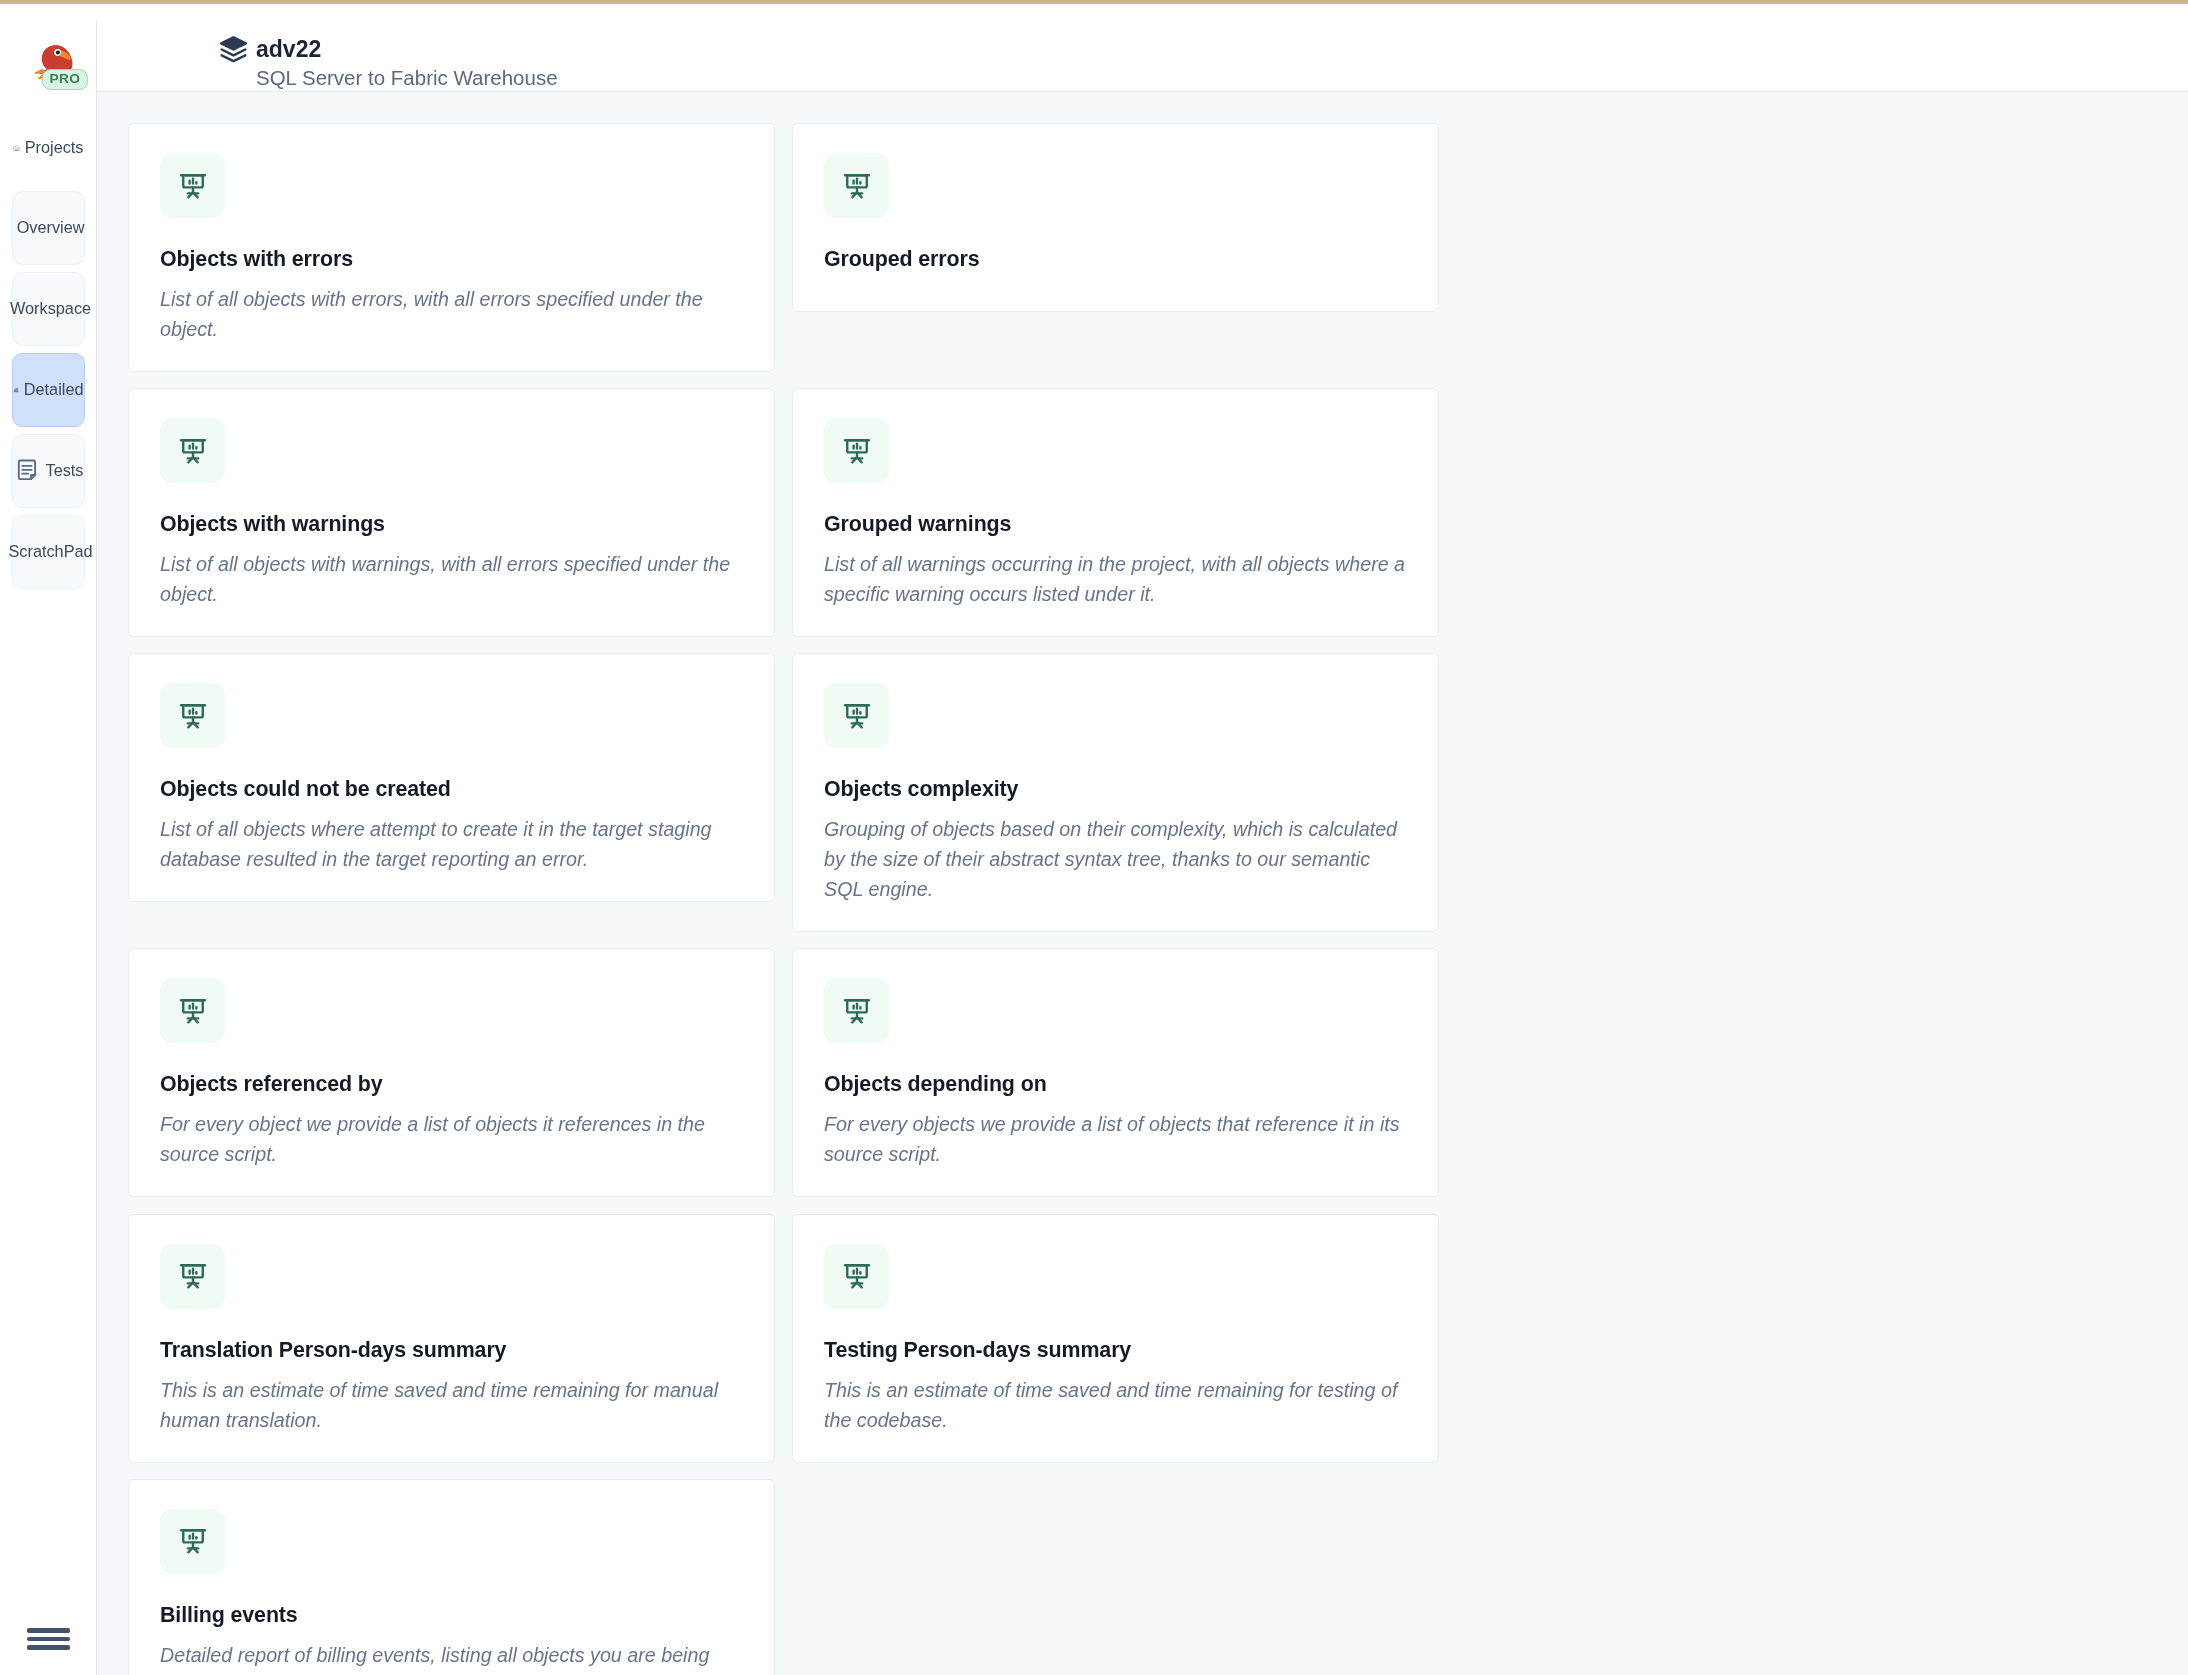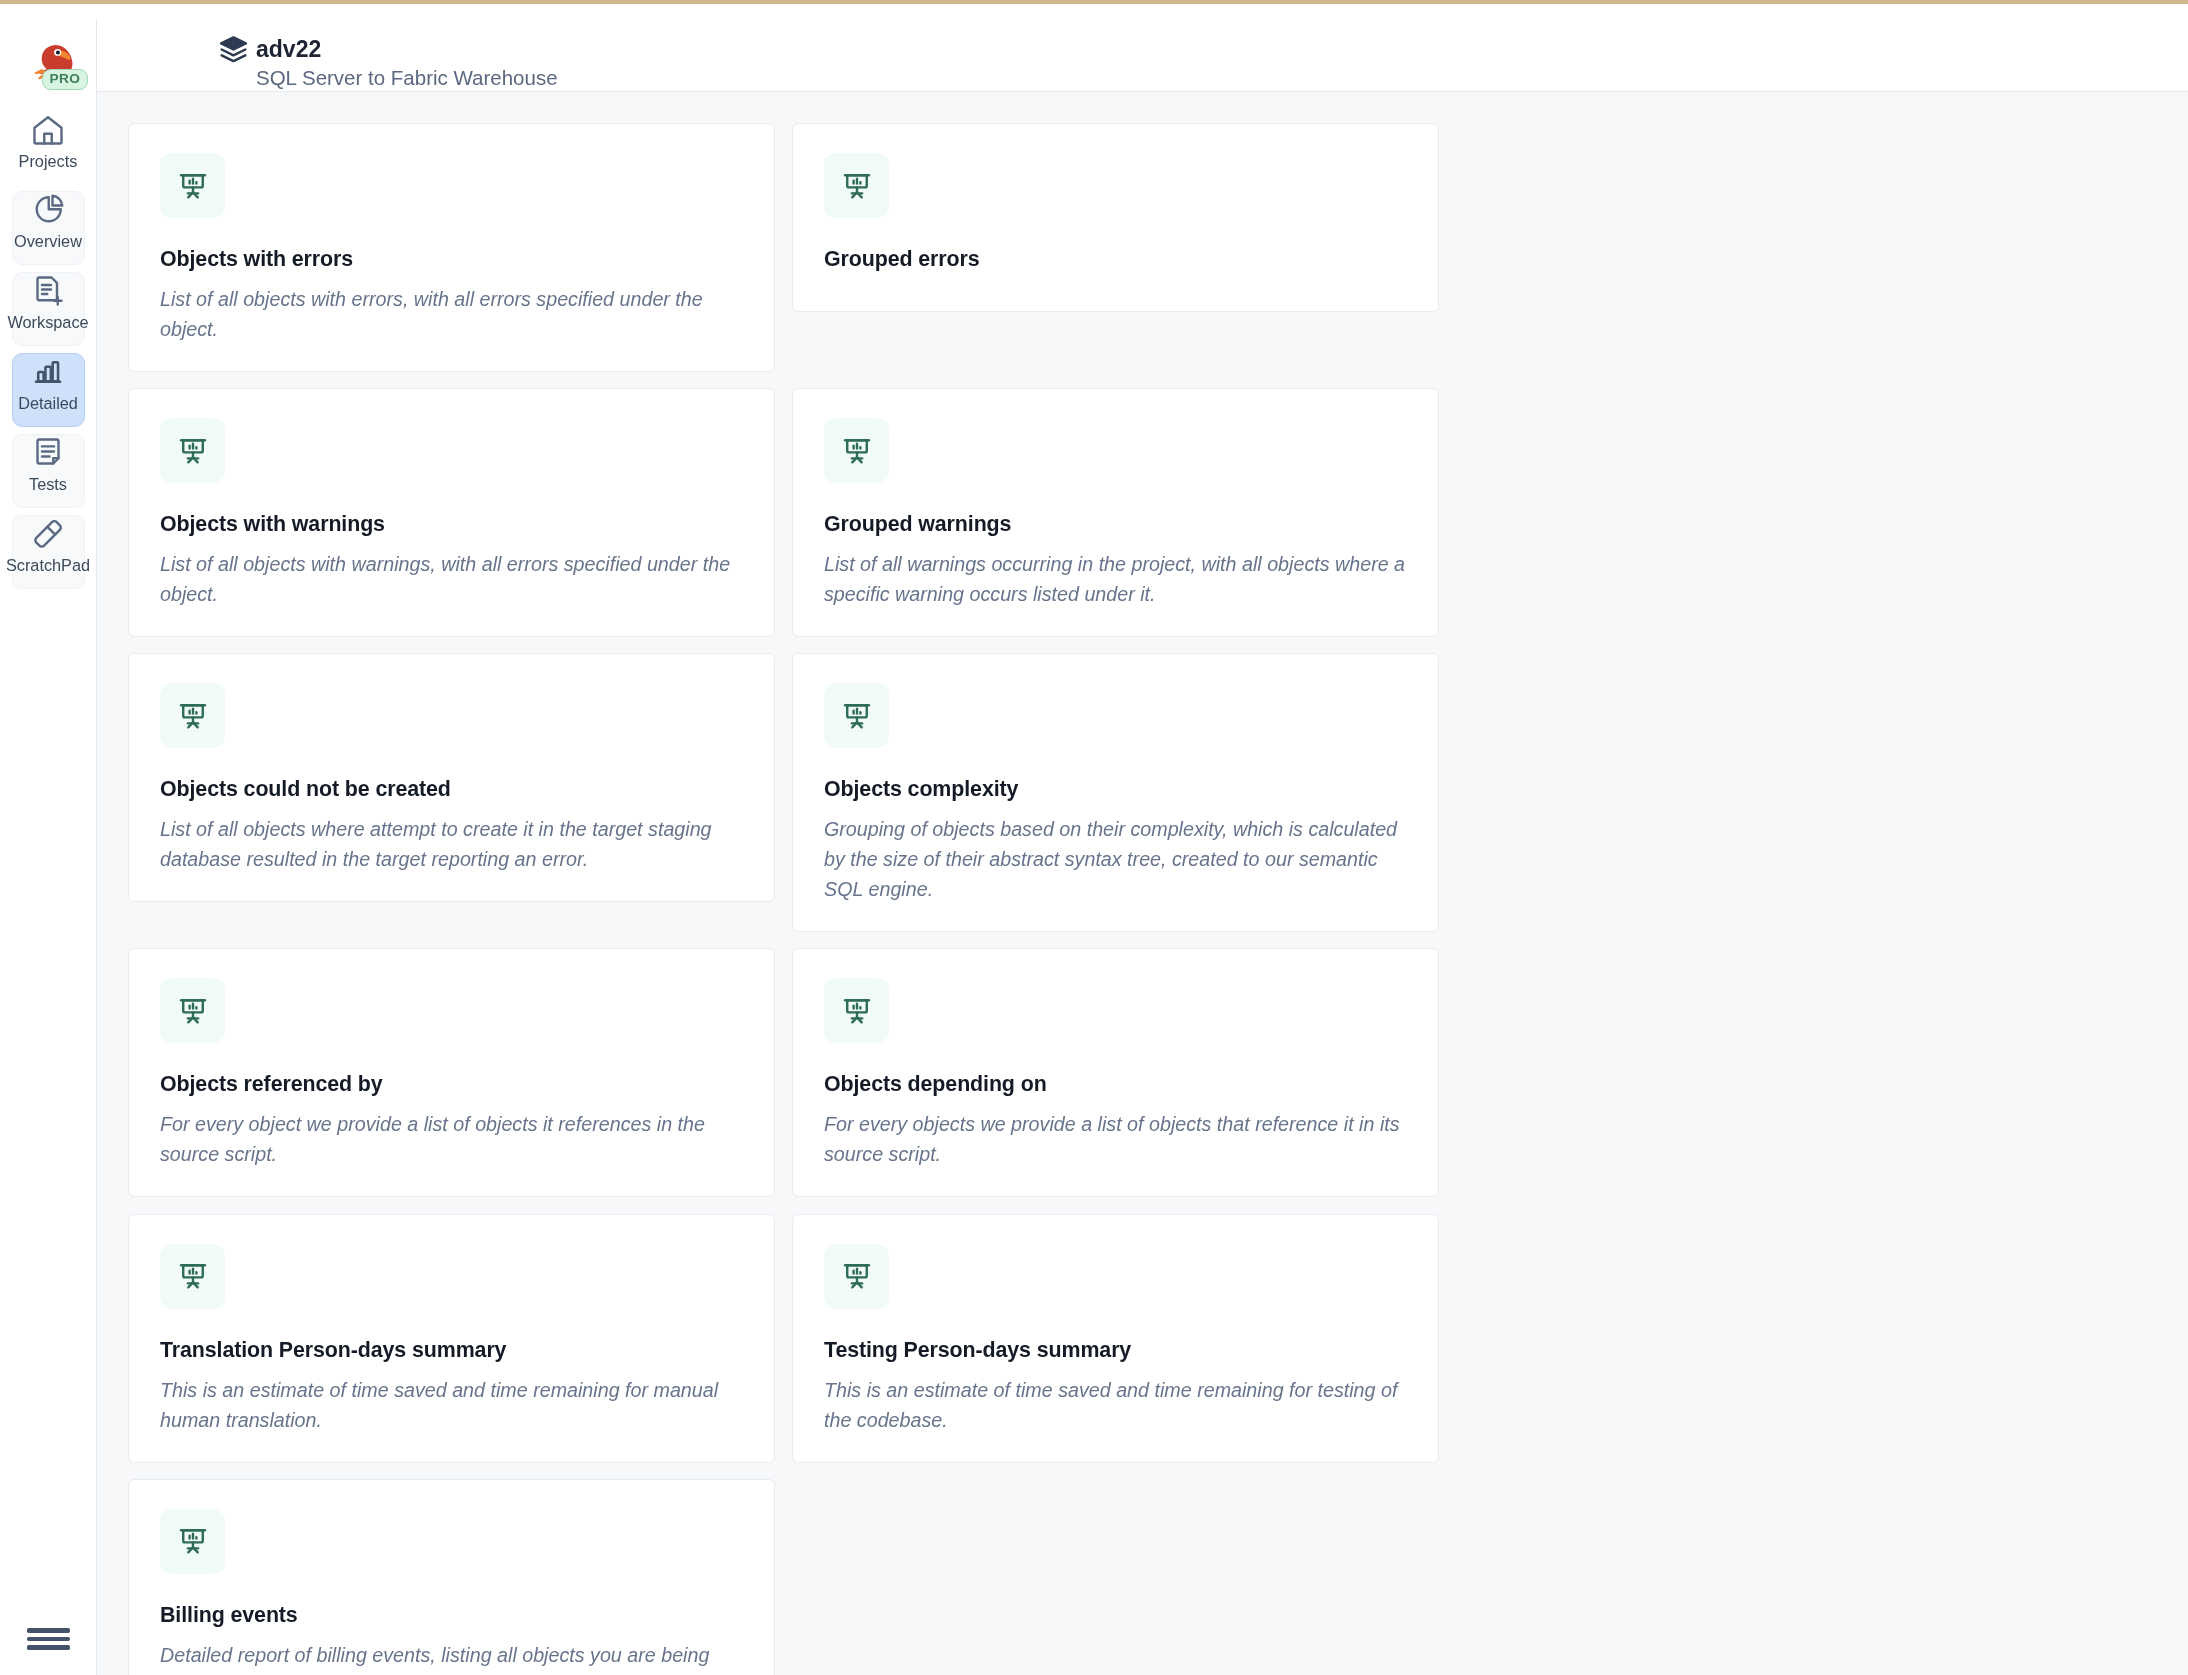--- a/index.html
+++ b/index.html
@@ -33,21 +33,21 @@
     position: absolute; right: 8.6px; bottom: 12px;
     background: #d7f5e0; border: 0.9px solid #9ed6b4;
     color: #3f7f5c; font-size: 13.7px; font-weight: 600;
     border-radius: 8.6px; padding: 1.7px 6.8px 2.6px 6.8px;
     letter-spacing: 0.3px;
   }
   .nav { display: flex; flex-direction: column; align-items: center; gap: 6.8px; margin-top: 8.6px; }
   .nav-item {
     width: 73px; min-height: 74px;
     border-radius: 10.3px;
-    display: flex; flex-direction: column; align-items: center; 
+    display: flex; flex-direction: row; align-items: center; justify-content: center;
     gap: 5.1px; cursor: pointer;
     background: transparent; border: 0.9px solid transparent;
   }
   .nav-item.plain { background: transparent; }
   .nav-item.tile { background: #f7f9fb; border: 0.9px solid #eef1f5; }
   .nav-item.active { background: #cfe0fb; border: 0.9px solid #b3cdf6; }
   .nav-label {
     font-size: 16.3px; color: #3d4a5c; line-height: 1.1; text-align: center;
   }
   .nav-icon { width: 36px; height: 36px; display: block; }
@@ -301,21 +301,21 @@
           <path d="M3.6 4.4h16.8"></path>
             <path d="M5.1 4.4h13.8v7.4a1.2 1.2 0 0 1-1.2 1.2H6.3a1.2 1.2 0 0 1-1.2-1.2z"></path>
           <path d="M12 13v3.4"></path>
             <path d="M12 16.4 8.7 20"></path>
             <path d="M12 16.4 15.3 20"></path>
             <path d="M8.4 17.2h7.2"></path>
           <path d="M9.6 8.2v2.1M12 6.8v3.5M14.4 9.4v.9"></path>
         </svg>
       </div>
       <div class="card-title">Objects complexity</div>
-      <div class="card-desc">Grouping of objects based on their complexity, which is calculated by the size of their abstract syntax tree, created to our semantic SQL engine.</div>
+      <div class="card-desc">Grouping of objects based on their complexity, which is calculated by the size of their abstract syntax tree, thanks to our semantic SQL engine.</div>
     </div>
 
     <div class="card r4 c1">
       <div class="card-icon-box">
         <svg width="34" height="34" viewBox="0 0 24 24" fill="none" stroke="#2f6b59" stroke-width="1.7" stroke-linecap="round" stroke-linejoin="round">
           <path d="M3.6 4.4h16.8"></path>
             <path d="M5.1 4.4h13.8v7.4a1.2 1.2 0 0 1-1.2 1.2H6.3a1.2 1.2 0 0 1-1.2-1.2z"></path>
           <path d="M12 13v3.4"></path>
             <path d="M12 16.4 8.7 20"></path>
             <path d="M12 16.4 15.3 20"></path>

